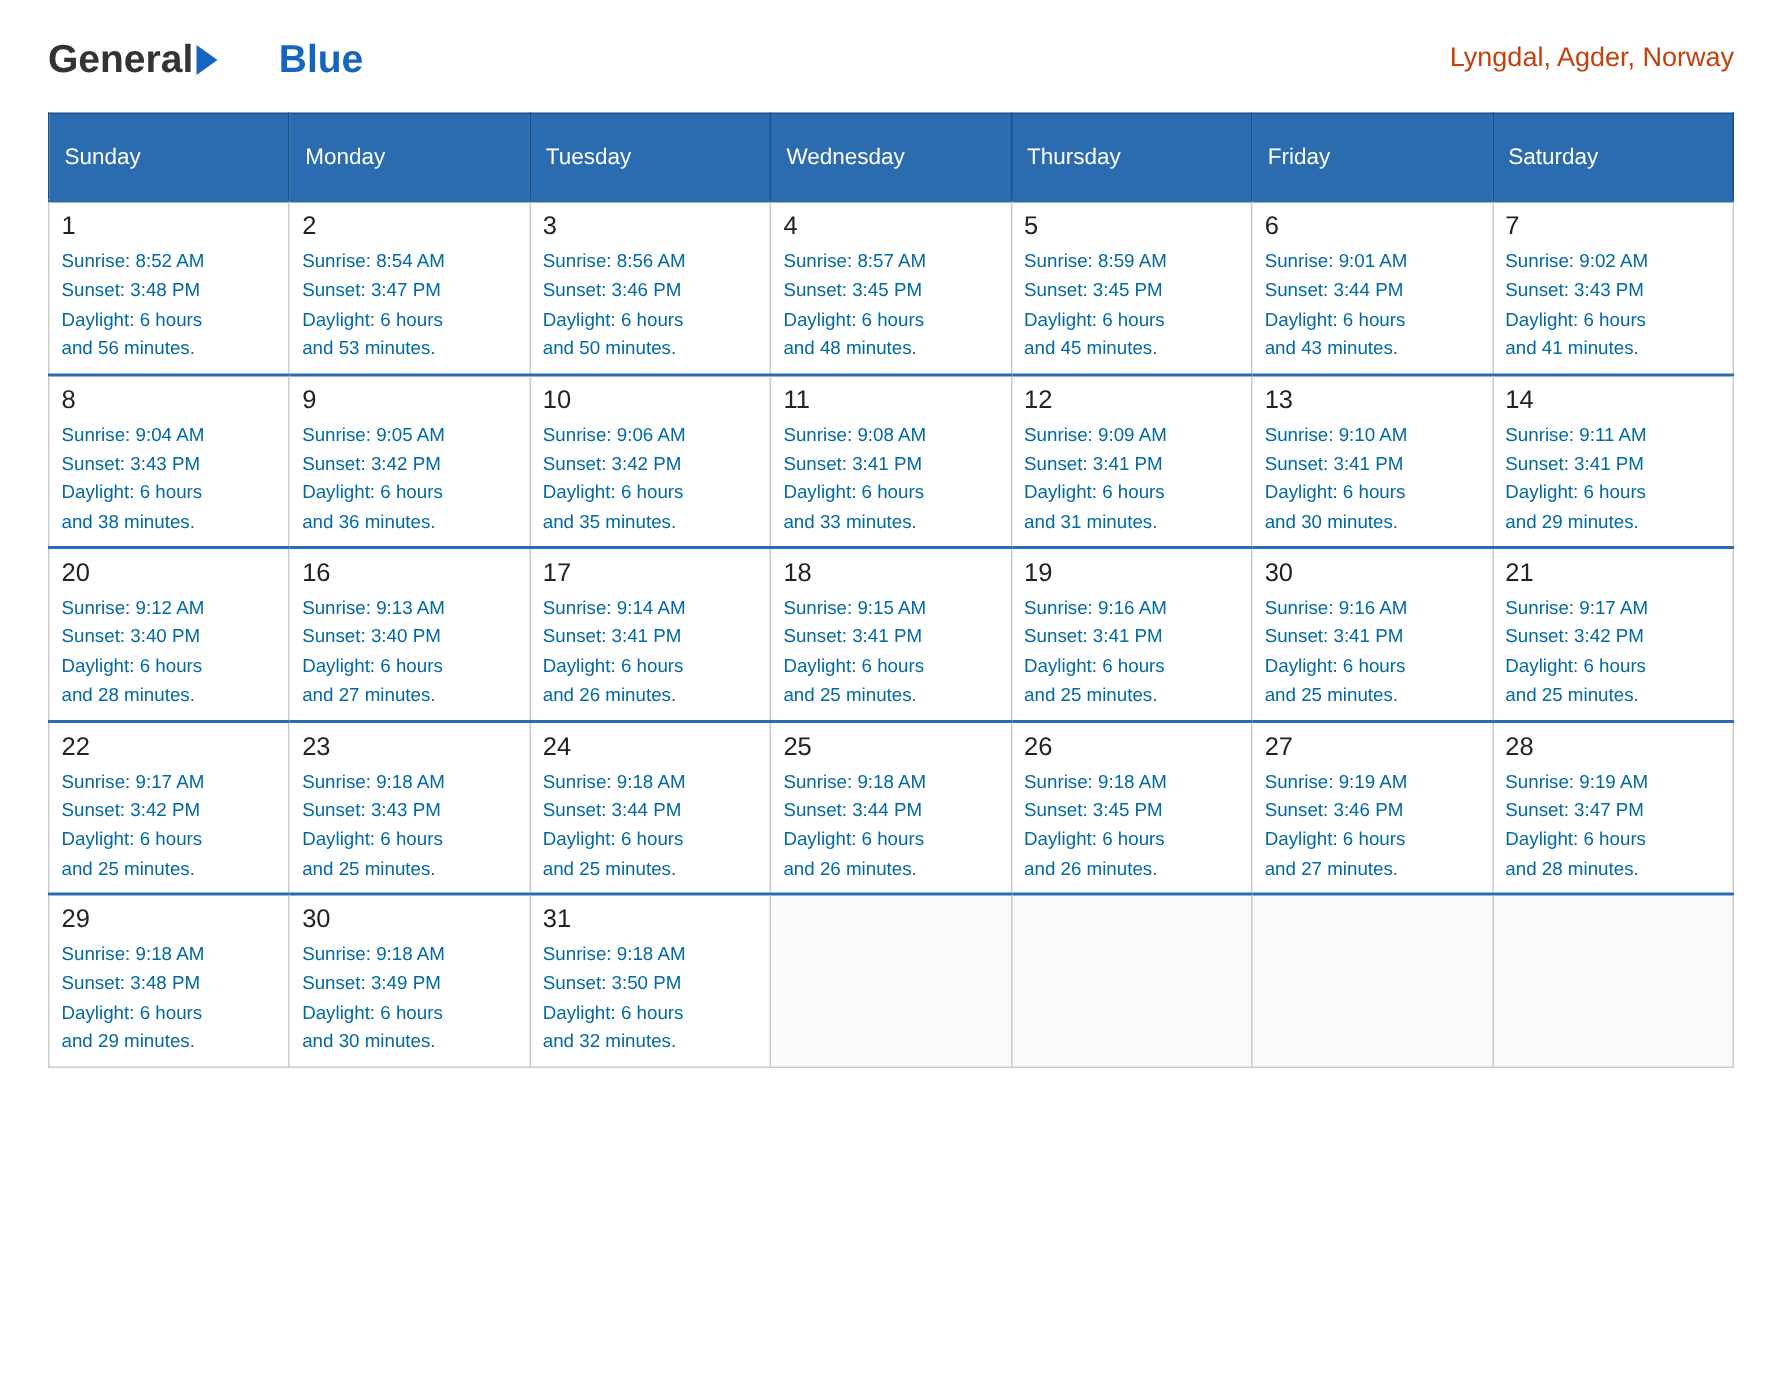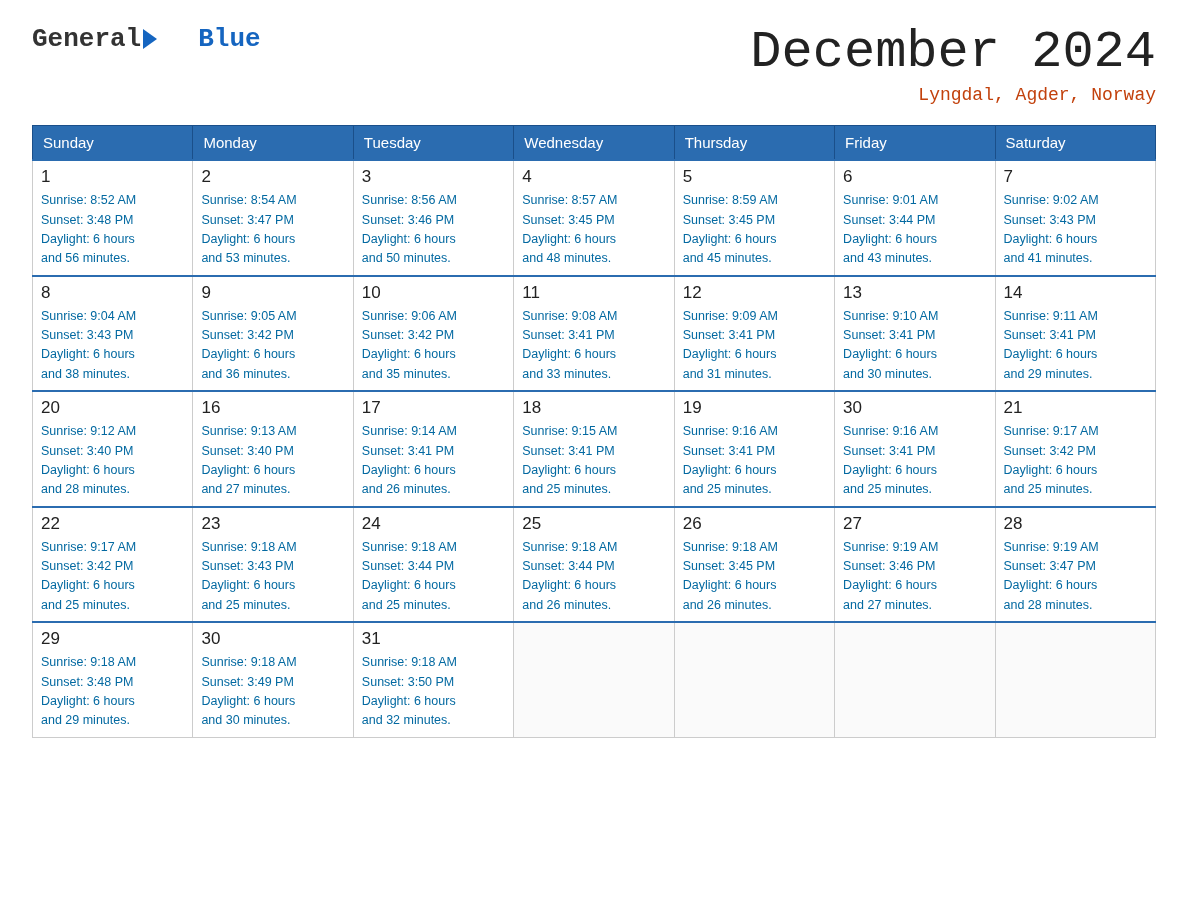--- a/index.html
+++ b/index.html
@@ -8,21 +8,20 @@
       background: #fff;
       padding: 24px 32px;
       width: 1188px;
       min-height: 918px;
     }
     .header {
       display: flex;
       justify-content: space-between;
       align-items: flex-start;
       margin-bottom: 20px;
-      font-family: Liberation Mono, monospace;
     }
     .logo {
       display: flex;
       flex-direction: column;
       align-items: flex-start;
     }
     .logo-text {
       display: flex;
       align-items: center;
       font-size: 26px;
@@ -62,21 +61,21 @@
     .calendar {
       width: 100%;
       border-collapse: collapse;
       border: 1px solid #aaa;
     }
     .calendar th {
       background: #2b6cb0;
       color: #fff;
       font-size: 15px;
       font-weight: normal;
-      padding: 8px 10px;
+      padding: 20px 10px;
       text-align: left;
       border: 1px solid #1a4f8a;
     }
     .calendar td {
       vertical-align: top;
       padding: 6px 8px;
       border: 1px solid #ccc;
       font-size: 13px;
       color: #333;
       width: calc(100% / 7);
@@ -109,21 +108,20 @@
 
 <div class="header">
   <div class="logo">
     <div class="logo-text">
       <span class="logo-general">General</span>
       <span class="logo-arrow"></span>
       <span class="logo-blue">Blue</span>
     </div>
   </div>
   <div class="title-section">
-    <h1>December 2024</h1>
     <h2>Lyngdal, Agder, Norway</h2>
   </div>
 </div>
 
 <table class="calendar">
   <thead>
     <tr>
     <th>Sunday</th>
         <th>Monday</th>
         <th>Tuesday</th>

